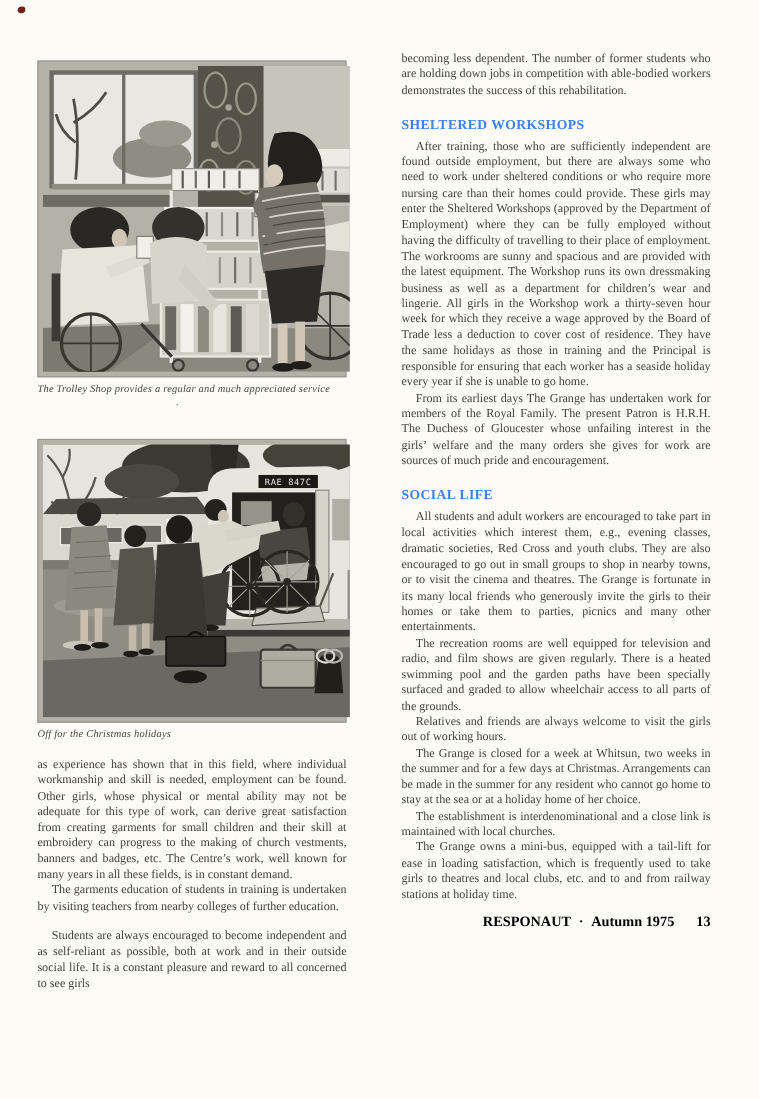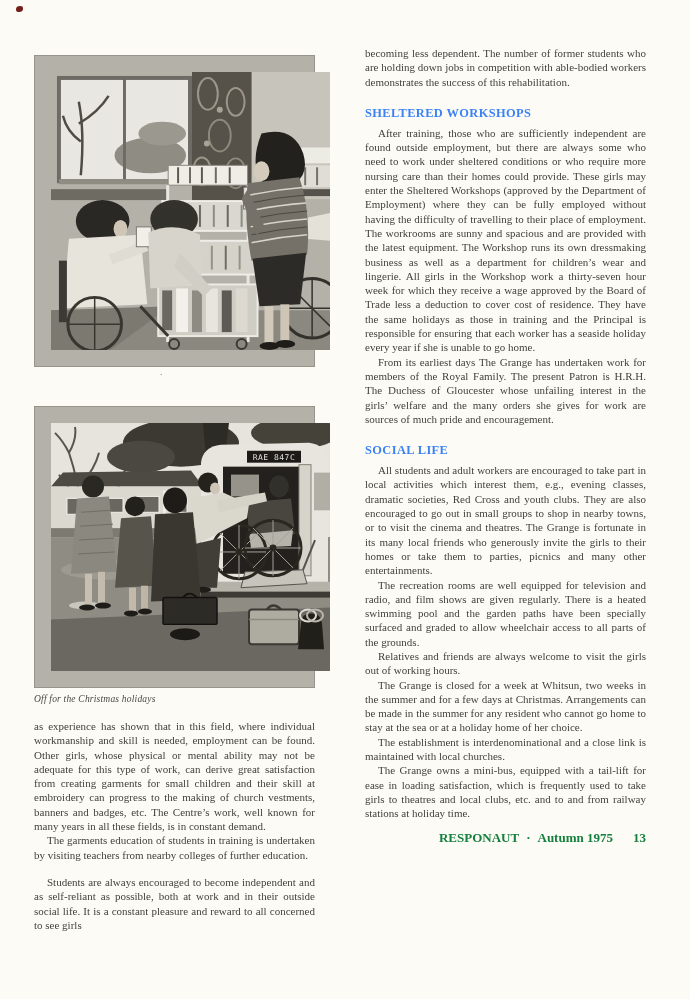--- a/index.html
+++ b/index.html
@@ -2,31 +2,31 @@
 <html><head>
 <meta charset="utf-8">
 <style>
   html,body{margin:0;padding:0;}
   body{width:690px;height:999px;background:#e9e7e1;font-family:"Liberation Serif", serif;}
   .page{position:relative;width:690px;height:999px;background:#fcfbf6;overflow:hidden;}
   .speck{position:absolute;left:16px;top:6px;width:7px;height:6px;background:#74201a;border-radius:60% 40% 55% 45%;}
   .col{position:absolute;}
   .col-left{left:34px;top:55px;width:281px;}
   .col-right{left:365px;top:46px;width:281px;}
-  figure{margin:0;padding:16px;border:1px solid #97948c;background:#b4b1a8;line-height:0;}
+  figure{margin:0;padding:4px;border:1px solid #97948c;background:#b4b1a8;line-height:0;}
   figure svg{display:block;}
   .caption{font-style:italic;font-size:9.5px;line-height:12px;color:#4a4843;margin-top:5px;letter-spacing:0.2px;}
   .caption-mark{font-size:9px;line-height:7px;color:#4a4843;margin:2px 0 0 126px;}
   .photo2{margin-top:30px;}
   p.body{font-size:11px;line-height:14.3px;text-align:justify;color:#44423c;margin:0;text-indent:13px;}
   p.no-indent{text-indent:0;}
   p.first-body{margin-top:14px;}
   p.gap-top{margin-top:13px;}
   h2.sect{font-size:12.4px;line-height:15px;font-weight:bold;color:#3b82f6;margin:17px 0 5px 0;letter-spacing:0.4px;}
-  .footer{margin-top:9px;text-align:right;font-weight:bold;font-size:13px;color:#15803d;white-space:nowrap;}
+  .footer{margin-top:9px;text-align:right;font-weight:bold;font-size:13px;color:#000000;white-space:nowrap;}
   .footer .sep{margin:0 7px;}
   .footer .pagenum{margin-left:20px;}
 </style>
 </head>
 <body>
 
 <div class="page">
   <div class="speck"></div>
 
   <div class="col col-left">
@@ -141,20 +141,21 @@
           <path d="M200,132 Q228,126 256,124 M201,148 Q229,142 258,140 M202,164 Q230,158 258,156" stroke="#4a4740" stroke-width="1" fill="none"></path>
           <polygon points="198,118 216,158 207,164 192,128" fill="#767168"></polygon>
           <path d="M203,188 L257,182 L251,234 L210,236 Z" fill="#2d2b27"></path>
           <rect x="215" y="236" width="9" height="38" fill="#d2c9ba"></rect>
           <rect x="231" y="234" width="9" height="38" fill="#cec5b6"></rect>
           <ellipse cx="220" cy="276" rx="10" ry="4" fill="#1f1d1a"></ellipse>
           <ellipse cx="236" cy="274" rx="10" ry="4" fill="#1f1d1a"></ellipse>
         </g>
       </svg>
     </figure>
+    <div class="caption">The Trolley Shop provides a regular and much appreciated service</div>
     <div class="caption-mark">.</div>
 
     <figure class="photo2">
       <svg width="279" height="248" viewBox="0 0 279 250" preserveAspectRatio="none">
         <rect width="279" height="250" fill="#8f8c84"></rect>
         <rect width="279" height="118" fill="#e6e4dd"></rect>
         <path d="M30,90 Q28,60 18,30 M18,30 Q12,18 4,10 M18,30 Q26,16 24,4 M30,62 Q44,46 48,30 M30,74 Q14,64 8,52 M62,90 Q66,60 78,40" stroke="#57554d" stroke-width="2" fill="none"></path>
         <g>
           <ellipse cx="130" cy="20" rx="58" ry="24" fill="#3b3932"></ellipse>
           <ellipse cx="90" cy="34" rx="34" ry="16" fill="#4a4841"></ellipse>

